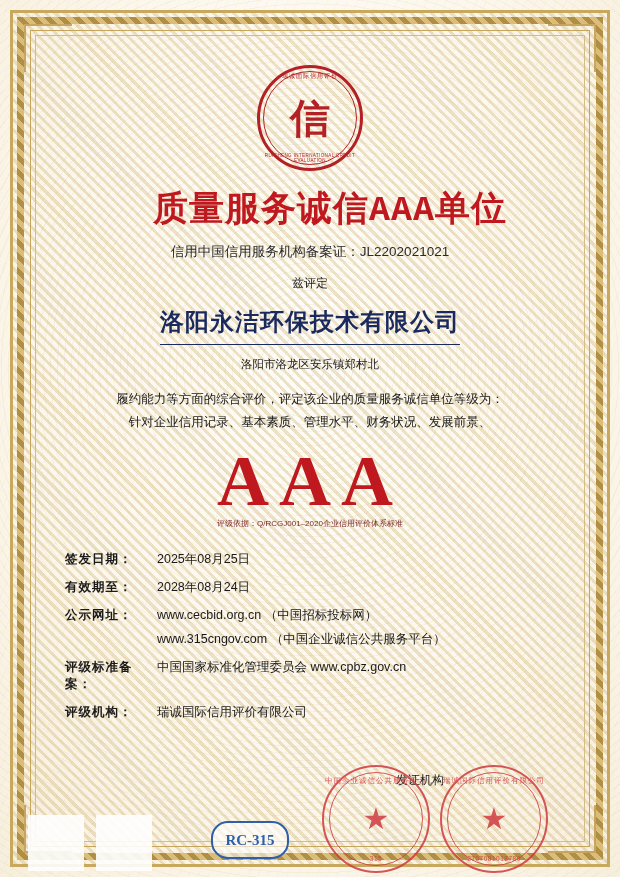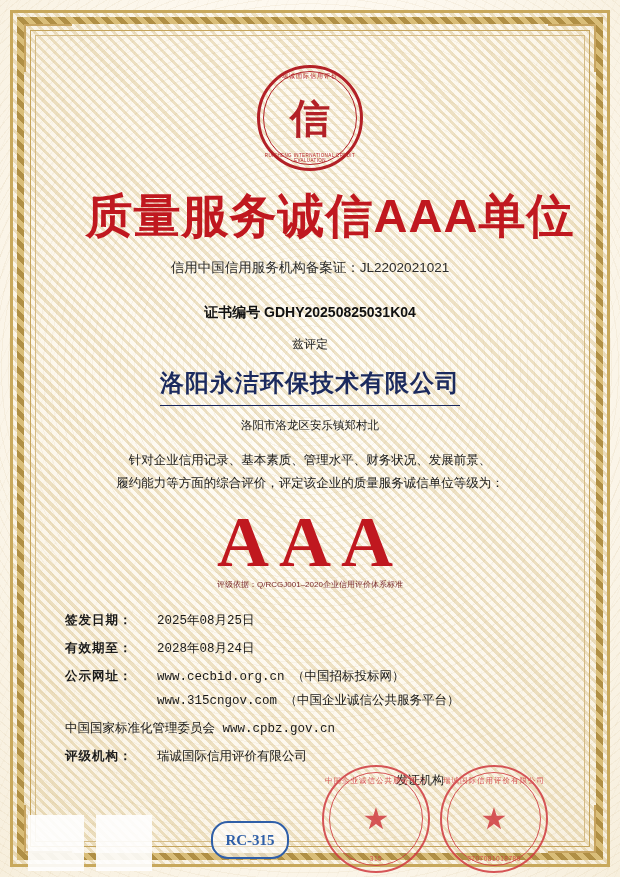--- a/index.html
+++ b/index.html
@@ -86,22 +86,22 @@
   }
   .emblem .curvetop,.emblem .curvebot{
     position:absolute;left:0;right:0;text-align:center;
     color:#b32127;font-size:6px;letter-spacing:1px;
   }
   .emblem .curvetop{top:7px;}
   .emblem .curvebot{bottom:8px;font-size:4.5px;letter-spacing:.4px;}
 
   .title{
     margin-top:14px;
-    font-size:47px;font-weight:bold;color:#c0181f;
-    font-family:Liberation Sans, sans-serif;
+    font-size:35px;font-weight:bold;color:#c0181f;
+    font-family:Liberation Mono, monospace;
     letter-spacing:1px;
     text-align:center;
     margin-left:40px;
   }
   .subtitle{
     margin-top:11px;
     font-size:13.5px;color:#2b2b2b;text-align:center;
   }
   .certno{
     margin-top:27px;
@@ -138,21 +138,21 @@
     font-size:8px;color:#7a2a2a;text-align:center;
   }
 
   .fields{
     margin-top:22px;width:100%;
     padding-left:20px;box-sizing:border-box;
     font-size:12.5px;color:#1a1a1a;
   }
   .frow{display:flex;align-items:baseline;margin-bottom:11px;}
   .flabel{width:92px;flex:none;letter-spacing:1px;font-weight:bold;}
-  .fvalue{flex:1;font-family:Liberation Mono, monospace;}
+  .fvalue{flex:1;}
   .frow.indent{padding-left:92px;margin-top:-4px;}
 
   
   .bottom{
     position:absolute;left:0;right:0;bottom:0;height:110px;
   }
   .qr{
     position:absolute;bottom:6px;
     width:56px;height:56px;
     background-image:
@@ -217,28 +217,27 @@
     <div class="emblem">
       <div class="ring"></div>
       <div class="ring2"></div>
       <div class="curvetop">瑞诚国际信用评价</div>
       <div class="center">信</div>
       <div class="curvebot">RUICHENG INTERNATIONAL CREDIT EVALUATION</div>
     </div>
 
     <div class="title">质量服务诚信AAA单位</div>
     <div class="subtitle">信用中国信用服务机构备案证：JL2202021021</div>
-    <div class="certno">证书编号 GDHY20250825031K04</div>
     <div class="zipingding">兹评定</div>
     <div class="company">洛阳永洁环保技术有限公司</div>
     <div class="address">洛阳市洛龙区安乐镇郑村北</div>
 
     <div class="desc">
+      <div>履约能力等方面的综合评价，评定该企业的质量服务诚信单位等级为：</div>
       <div>针对企业信用记录、基本素质、管理水平、财务状况、发展前景、</div>
-      <div>履约能力等方面的综合评价，评定该企业的质量服务诚信单位等级为：</div>
     </div>
 
     <div class="grade">AAA</div>
     <div class="grade-basis">评级依据：Q/RCGJ001–2020企业信用评价体系标准</div>
 
     <div class="fields">
       <div class="frow">
         <div class="flabel">签发日期：</div>
         <div class="fvalue">2025年08月25日</div>
       </div>
@@ -247,20 +246,21 @@
         <div class="fvalue">2028年08月24日</div>
       </div>
       <div class="frow">
         <div class="flabel">公示网址：</div>
         <div class="fvalue blue">www.cecbid.org.cn （中国招标投标网）</div>
       </div>
       <div class="frow indent">
         <div class="fvalue blue">www.315cngov.com （中国企业诚信公共服务平台）</div>
       </div>
       <div class="frow">
+        <div class="flabel">评级标准备案：</div>
         <div class="fvalue">中国国家标准化管理委员会 www.cpbz.gov.cn</div>
       </div>
       <div class="frow">
         <div class="flabel">评级机构：</div>
         <div class="fvalue">瑞诚国际信用评价有限公司</div>
       </div>
     </div>
 
   </div>
 

